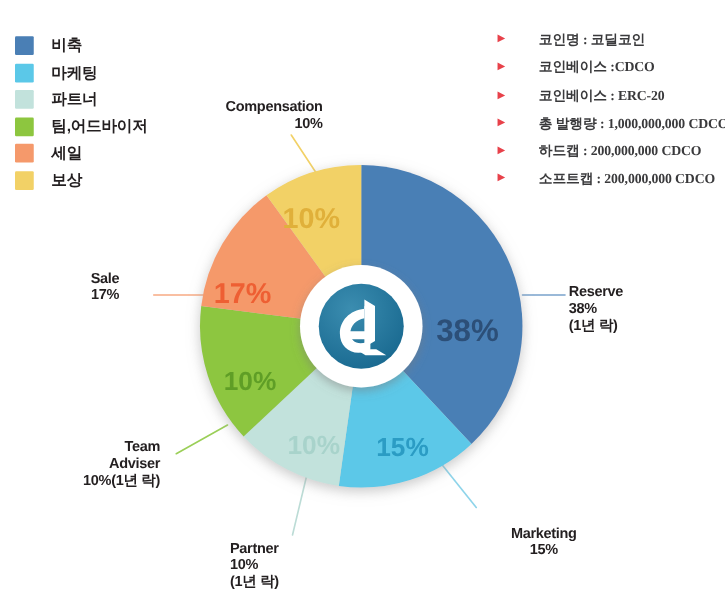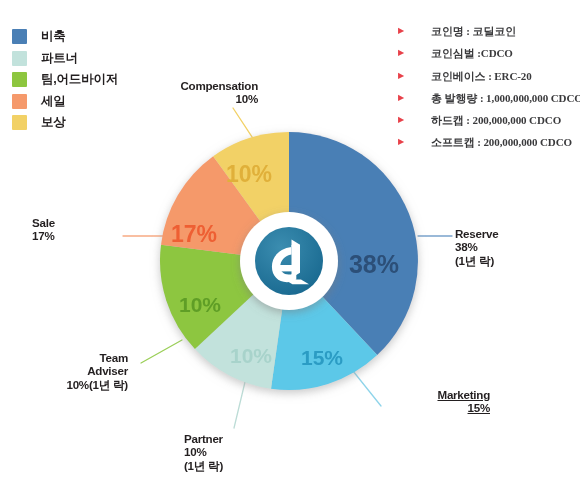--- a/index.html
+++ b/index.html
@@ -92,36 +92,40 @@
     position: absolute;
     font-size: 11.6px;
     font-weight: 700;
     color: #231f20;
     line-height: 13.4px;
     white-space: nowrap;
     letter-spacing: -0.25px;
   }
   .ca-compensation { left: 154px; top: 79px;  text-align: right; width: 104px; }
   .ca-reserve      { left: 455px; top: 227px; text-align: left;  width: 110px; }
-  .ca-marketing    { left: 380px; top: 388px; text-align: right;  width: 110px; text-decoration: underline; }
+  .ca-marketing    { left: 380px; top: 420px; text-align: center;  width: 110px; }
   .ca-partner      { left: 184px; top: 432px; text-align: left; width: 108px; }
   .ca-team         { left: 12px;  top: 351px; text-align: right; width: 116px; }
-  .ca-sale         { left: 32px;  top: 216px; text-align: left; width: 104px; }
+  .ca-sale         { left: 32px;  top: 216px; text-align: center; width: 104px; }
 </style>
 </head>
 <body>
 
 <div id="root">
 
   <div class="legend">
     <div class="legend-row">
       <span class="legend-swatch" style="background: rgb(74, 127, 181);"></span>
       <span class="legend-label">비축</span>
     </div>
     <div class="legend-row">
+      <span class="legend-swatch" style="background: rgb(91, 200, 232);"></span>
+      <span class="legend-label">마케팅</span>
+    </div>
+    <div class="legend-row">
       <span class="legend-swatch" style="background: rgb(194, 226, 220);"></span>
       <span class="legend-label">파트너</span>
     </div>
     <div class="legend-row">
       <span class="legend-swatch" style="background: rgb(141, 198, 63);"></span>
       <span class="legend-label">팀,어드바이저</span>
     </div>
     <div class="legend-row">
       <span class="legend-swatch" style="background: rgb(245, 153, 107);"></span>
       <span class="legend-label">세일</span>
@@ -132,21 +136,21 @@
     </div>
   </div>
 
   <div class="specs">
     <div class="spec-row">
       <span class="spec-bullet" style="color: rgb(232, 65, 74);">▶</span>
       <span class="spec-text">코인명 : 코딜코인</span>
     </div>
     <div class="spec-row">
       <span class="spec-bullet" style="color: rgb(232, 65, 74);">▶</span>
-      <span class="spec-text">코인심벌 :CDCO</span>
+      <span class="spec-text">코인베이스 :CDCO</span>
     </div>
     <div class="spec-row">
       <span class="spec-bullet" style="color: rgb(232, 65, 74);">▶</span>
       <span class="spec-text">코인베이스 : ERC-20</span>
     </div>
     <div class="spec-row">
       <span class="spec-bullet" style="color: rgb(232, 65, 74);">▶</span>
       <span class="spec-text">총 발행량 : 1,000,000,000 CDCO</span>
     </div>
     <div class="spec-row">

